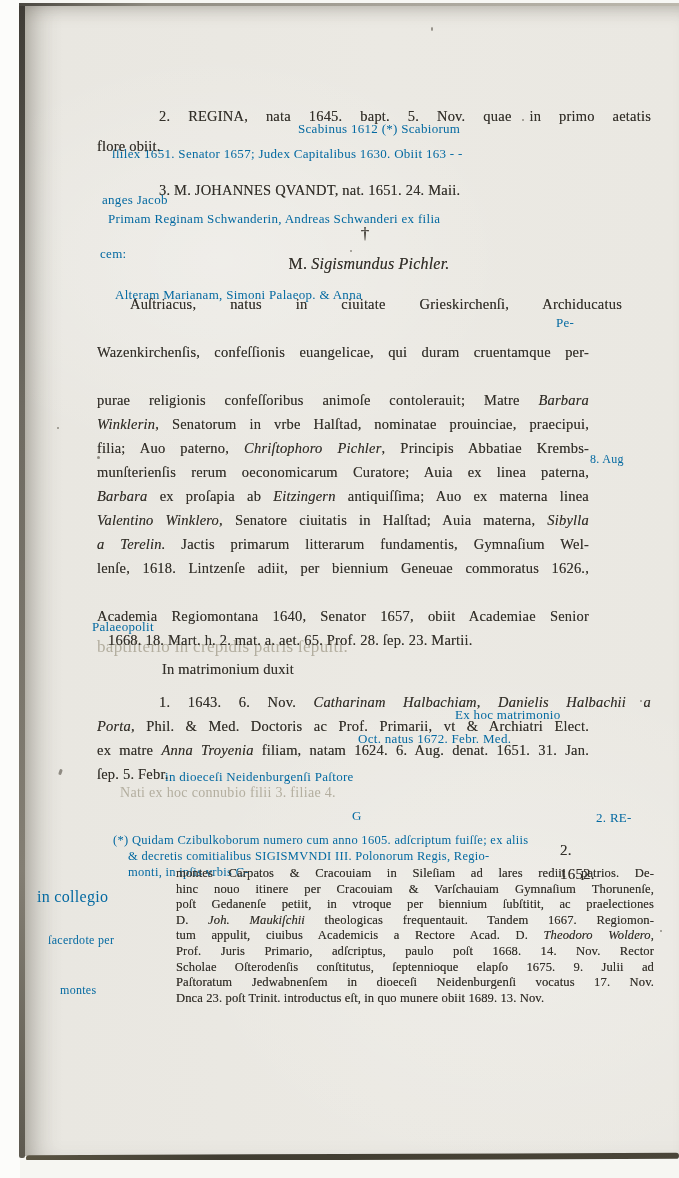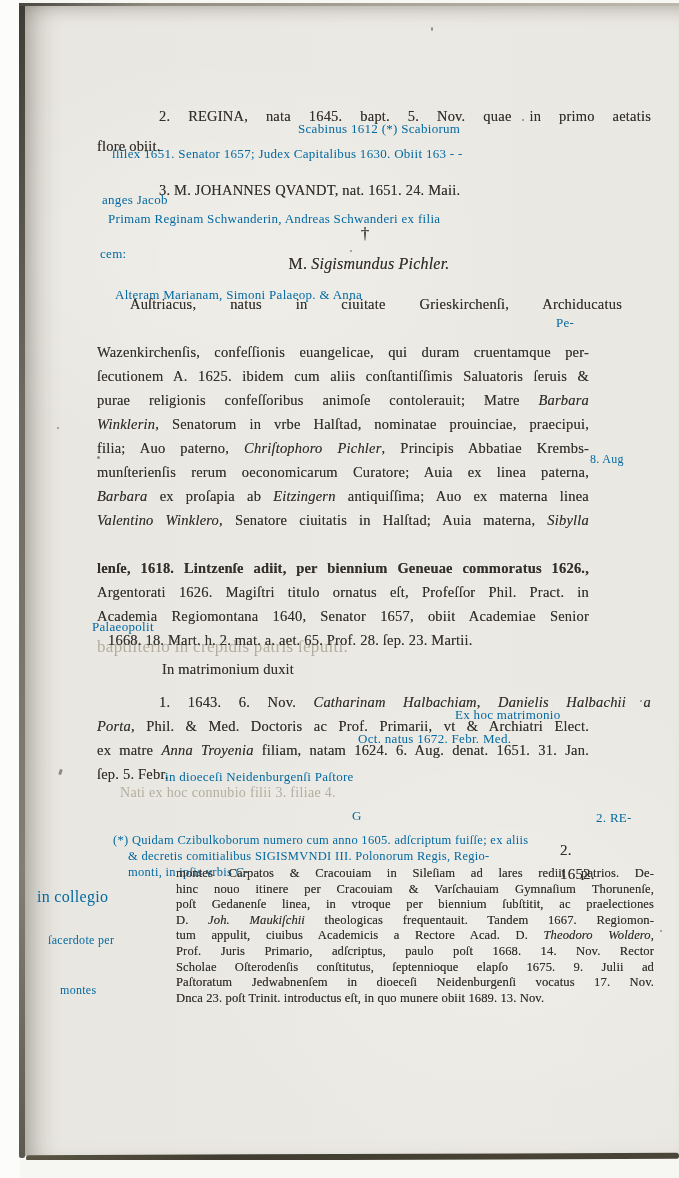--- a/index.html
+++ b/index.html
@@ -93,45 +93,44 @@
     <div class="ln" style="top:30px;">flore obiit.</div>
 
     <div class="ln" style="top:74px;padding-left:62px;">3. M. JOHANNES QVANDT, nat. 1651. 24. Maii.</div>
 
     <div class="ln ctr cross" style="top:118px;">†</div>
 
     <div class="ln ctr head" style="top:148px;"><span>M. </span><span class="it">Sigismundus Pichler.</span></div>
 
     <div class="ln j" style="top:188px;padding-left:33px;"><span>Auſtriacus, natus in ciuitate Grieskirchenſi, Archiducatus</span></div>
     <div class="ln j" style="top:236px;"><span>Wazenkirchenſis, confeſſionis euangelicae, qui duram cruentamque per-</span></div>
-    <div class="ln j" style="top:260px;"><span>ſecutionem A. 1625. ibidem cum aliis conſtantiſſimis Saluatoris ſeruis &amp;</span></div>
     <div class="ln j" style="top:284px;"><span>purae religionis confeſſoribus animoſe contolerauit; Matre </span><span class="it">Barbara</span></div>
     <div class="ln j" style="top:308px;"><span class="it">Winklerin</span><span>, Senatorum in vrbe Halſtad, nominatae prouinciae, praecipui,</span></div>
     <div class="ln j" style="top:332px;"><span>filia; Auo paterno, </span><span class="it">Chriſtophoro Pichler</span><span>, Principis Abbatiae Krembs-</span></div>
     <div class="ln j" style="top:380px;"><span class="it">Barbara</span><span> ex proſapia ab </span><span class="it">Eitzingern</span><span> antiquiſſima; Auo ex materna linea</span></div>
     <div class="ln j" style="top:356px;"><span>munſterienſis rerum oeconomicarum Curatore; Auia ex linea paterna,</span></div>
     <div class="ln j" style="top:404px;"><span class="it">Valentino Winklero</span><span>, Senatore ciuitatis in Halſtad; Auia materna, </span><span class="it">Sibylla</span></div>
-    <div class="ln j" style="top:452px;font-weight:bold;"><span>lenſe, 1618. Lintzenſe adiit, per biennium Geneuae commoratus 1626.,</span></div>
-    <div class="ln j" style="top:476px;"><span>Argentorati 1626. Magiſtri titulo ornatus eſt, Profeſſor Phil. Pract. in</span></div>
+    <div class="ln j" style="top:428px;"><span class="it">a Terelin.</span><span>  Jactis primarum litterarum fundamentis, Gymnaſium Wel-</span></div>
+    <div class="ln j" style="top:452px;"><span>lenſe, 1618. Lintzenſe adiit, per biennium Geneuae commoratus 1626.,</span></div>
     <div class="ln j" style="top:500px;"><span>Academia Regiomontana 1640, Senator 1657, obiit Academiae Senior</span></div>
     <div class="ln" style="top:524px;margin-left:11px;"><span>1668. 18. Mart. h. 2. mat. a. aet. 65. Prof. 28. ſep. 23. Martii.</span></div>
 
     <div class="ln" style="top:553px;padding-left:65px;">In matrimonium duxit</div>
 
     <div class="ln j" style="top:586px;padding-left:62px;"><span>1. 1643. 6. Nov. </span><span class="it">Catharinam Halbachiam</span><span>, </span><span class="it">Danielis Halbachii a</span></div>
     <div class="ln j" style="top:610px;"><span class="it">Porta</span><span>, Phil. &amp; Med. Doctoris ac Prof. Primarii, vt &amp; Archiatri Elect.</span></div>
     <div class="ln j" style="top:634px;"><span>ex matre </span><span class="it">Anna Troyenia</span><span> filiam, natam 1624. 6. Aug. denat. 1651. 31. Jan.</span></div>
     <div class="ln" style="top:658px;"><span>ſep. 5. Febr.</span></div>
 
     <div class="y1652">2. 1652.</div>
 
     <div class="small">
       <div class="sln j"><span>montes Carpatos &amp; Cracouiam in Sileſiam ad lares rediit patrios.  De-</span></div>
       <div class="sln j"><span>hinc nouo itinere per Cracouiam &amp; Varſchauiam Gymnaſium Thorunenſe,</span></div>
-      <div class="sln j"><span>poſt Gedanenſe linea, in vtroque per biennium ſubſtitit, ac praelectiones</span></div>
+      <div class="sln j"><span>poſt Gedanenſe petiit, in vtroque per biennium ſubſtitit, ac praelectiones</span></div>
       <div class="sln j"><span>D. </span><span class="it">Joh. Maukiſchii</span><span> theologicas frequentauit.  Tandem 1667. Regiomon-</span></div>
       <div class="sln j"><span>tum appulit, ciuibus Academicis a Rectore Acad.  D. </span><span class="it">Theodoro Woldero</span><span>,</span></div>
       <div class="sln j"><span>Prof. Juris Primario, adſcriptus, paulo poſt 1668. 14. Nov. Rector</span></div>
       <div class="sln j"><span>Scholae Oſterodenſis conſtitutus, ſeptennioque elapſo 1675. 9. Julii ad</span></div>
       <div class="sln j"><span>Paſtoratum Jedwabnenſem in dioeceſi Neidenburgenſi vocatus 17. Nov.</span></div>
       <div class="sln"><span>Dnca 23. poſt Trinit. introductus eſt, in quo munere obiit 1689. 13. Nov.</span></div>
     </div>
 
   </div>
 

